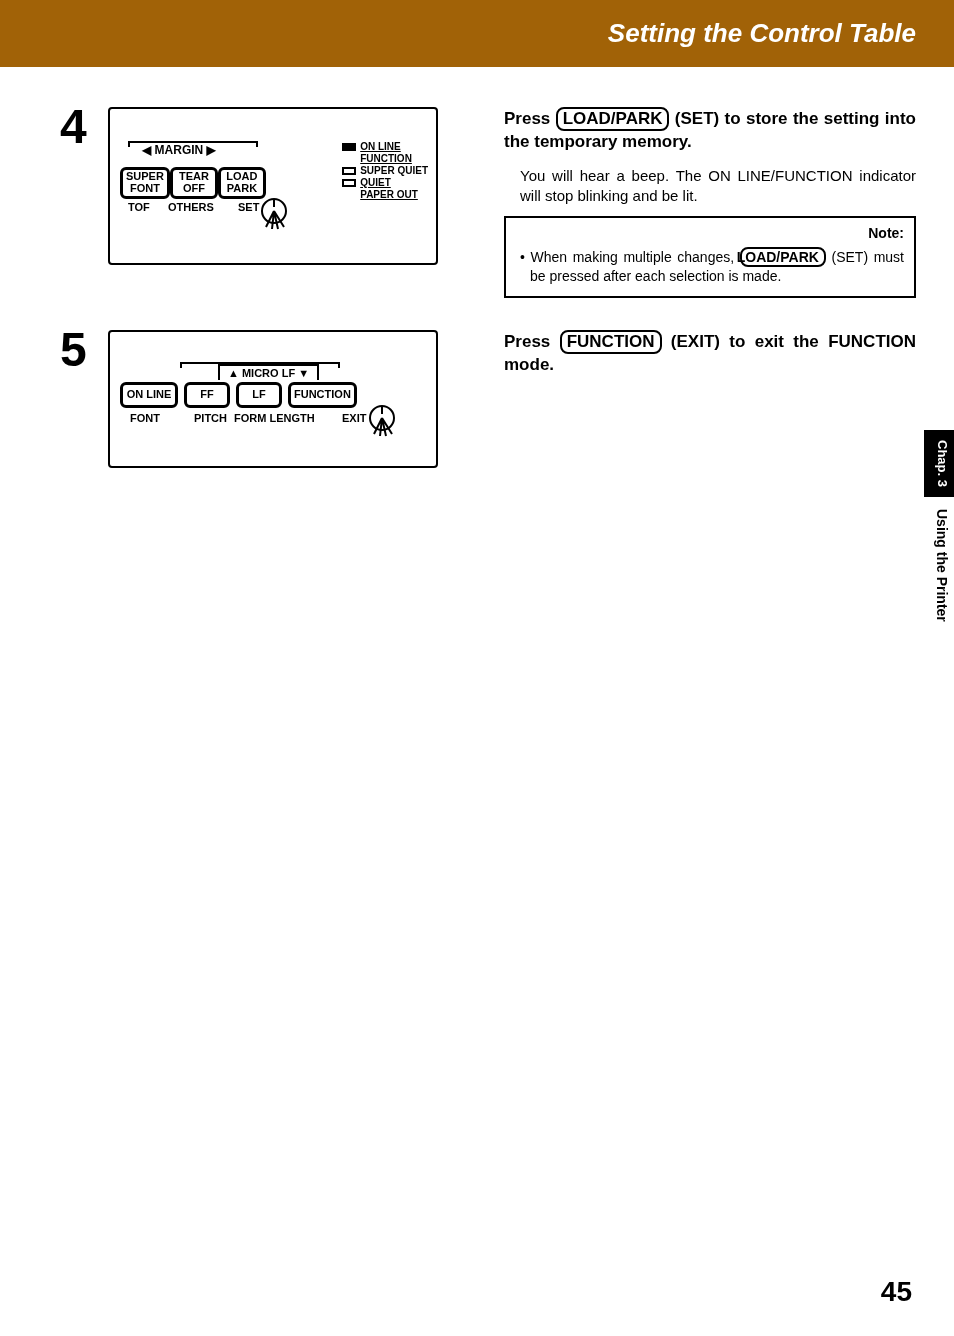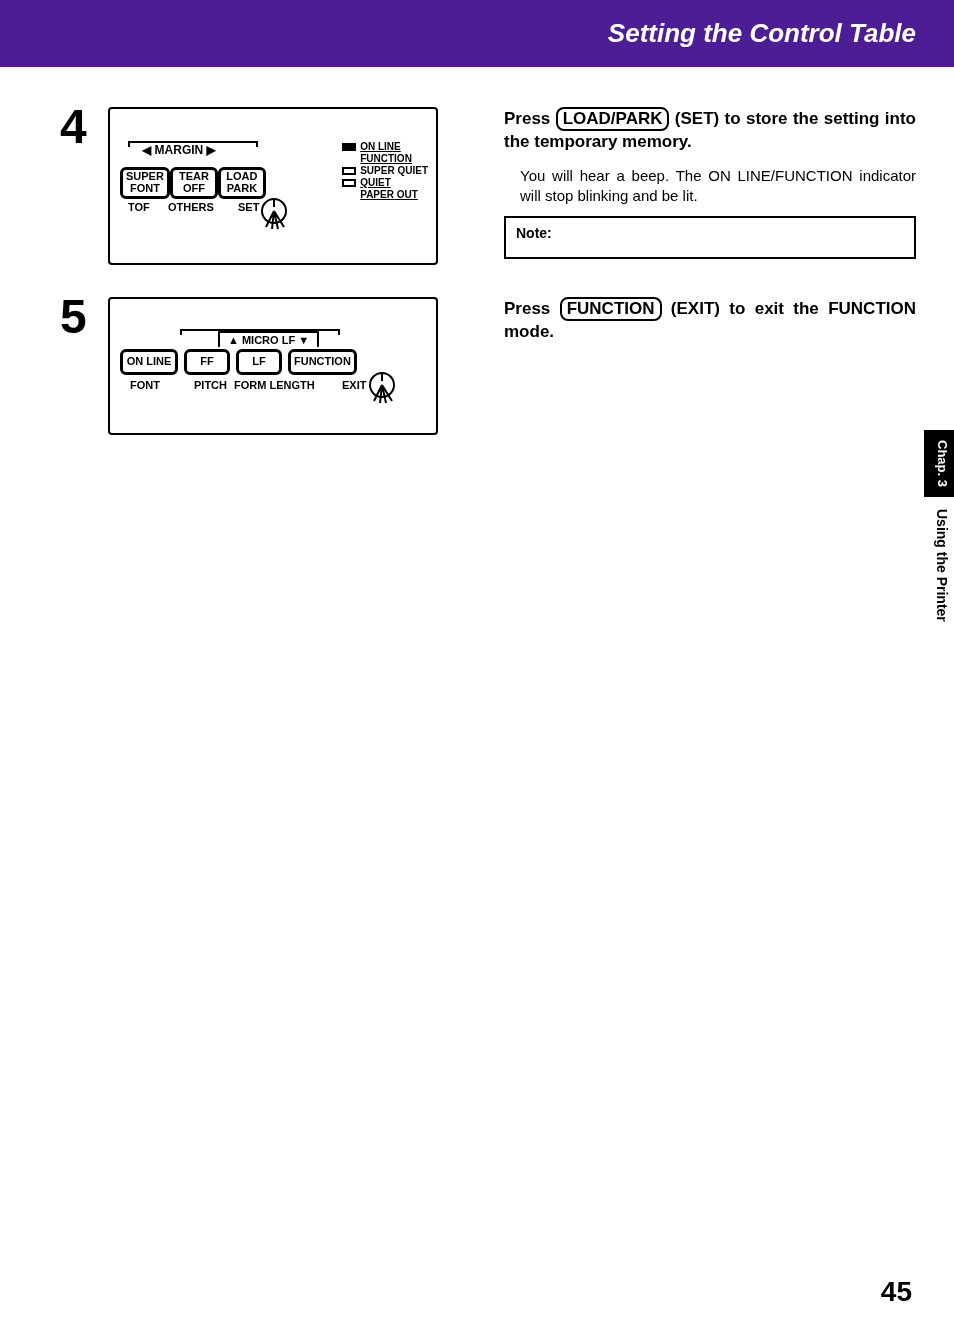--- a/index.html
+++ b/index.html
@@ -6,21 +6,21 @@
   body {
     margin: 0;
     padding: 0;
     font-family: Arial, Helvetica, sans-serif;
     background: #fff;
     width: 954px;
     height: 1336px;
     position: relative;
   }
   .header-bar {
-    background: #4c1d95;
+    background: #a16207;
     color: #fff;
     font-weight: bold;
     font-style: italic;
     font-size: 26px;
     padding: 18px 38px 18px 4px;
     text-align: right;
   }
   .content {
     padding: 40px 38px 0 60px;
     position: relative;
@@ -67,21 +67,21 @@
     text-align: justify;
     margin: 0 0 4px 16px;
   }
   .note-box {
     border: 2px solid #000;
     margin-top: 10px;
     padding: 6px 10px 10px 10px;
     font-size: 14px;
     line-height: 1.35;
   }
-  .note-title { font-weight: bold; margin-bottom: 4px; }
+  .note-title { font-weight: bold; margin-bottom: 4px; text-align: right; }
   .note-body { padding-left: 14px; text-indent: -10px; text-align: justify; }
 
   
   .panel {
     border: 2px solid #000;
     border-radius: 4px;
     padding: 18px 8px 24px 8px;
     position: relative;
     height: 158px;
   }
@@ -254,20 +254,23 @@
       </div>
     </div>
 
     <div class="text-col">
       <div class="instr-head">
         <span>Press </span><span class="key">LOAD/PARK</span><span> (SET) to store the setting into the temporary memory.</span>
       </div>
       <p class="body-text">You will hear a beep. The ON LINE/FUNCTION indicator will stop blinking and be lit.</p>
       <div class="note-box">
         <div class="note-title">Note:</div>
+        <div class="note-body">
+          <span>• When making multiple changes, </span><span class="key">LOAD/PARK</span><span> (SET) must be pressed after each selection is made.</span>
+        </div>
       </div>
     </div>
   </div>
 
   <div class="step-row">
     <div class="step-num">5</div>
 
     <div class="panel-col">
       <div class="panel" style="height:138px">
         <div class="bracket-h" style="top:30px; left:70px; width:160px;"></div>

